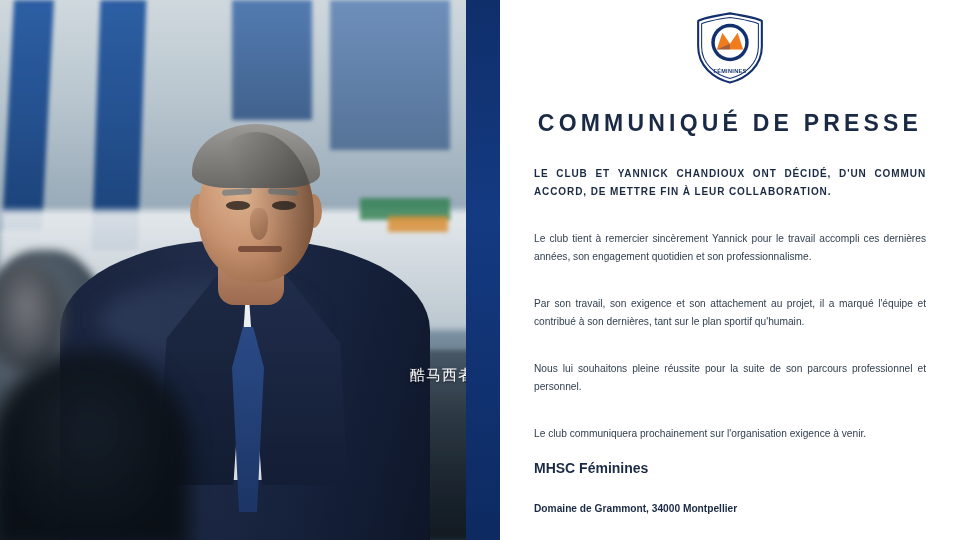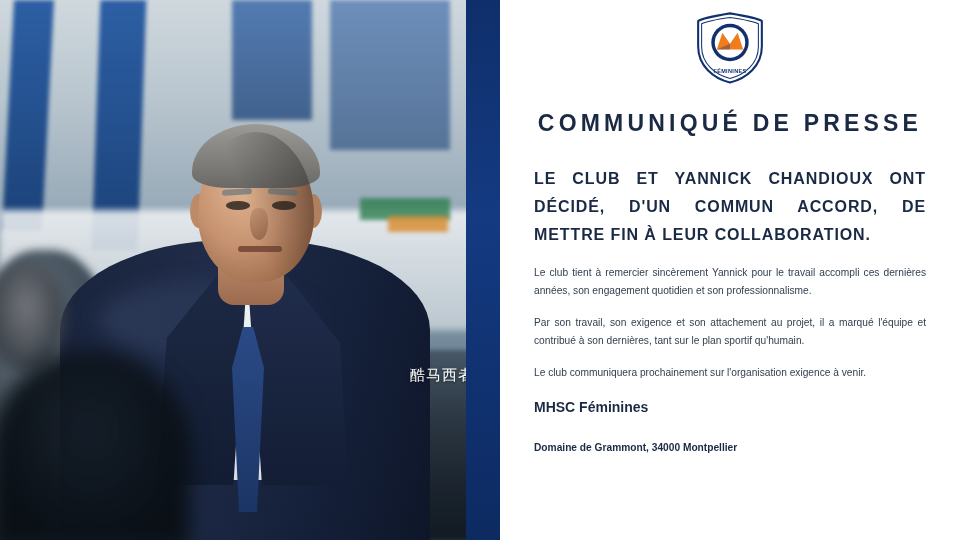--- a/index.html
+++ b/index.html
@@ -163,30 +163,30 @@
   .title {
     margin-top: 26px;
     text-align: center;
     font-size: 23px;
     font-weight: 700;
     letter-spacing: 4.2px;
     color: #1b2a44;
   }
   .lede {
     margin: 28px 0 0 0;
-    font-size: 16px;
+    font-size: 10px;
     font-weight: 700;
     letter-spacing: .9px;
     line-height: 1.75;
     color: #1b2a44;
     text-align: justify;
     padding: 0 6px;
   }
   .para {
-    margin-top: 15px;
+    margin-top: 30px;
     font-size: 10.2px;
     line-height: 1.72;
     color: #32404f;
     text-align: justify;
     padding: 0 6px;
   }
   .sig {
     margin-top: 17px;
     font-size: 14px;
     font-weight: 700;
@@ -261,19 +261,20 @@
         </svg>
       </div>
     </div>
 
     <div class="title">COMMUNIQUÉ DE PRESSE</div>
 
     <div class="lede">LE CLUB ET YANNICK CHANDIOUX ONT DÉCIDÉ, D'UN COMMUN ACCORD, DE METTRE FIN À LEUR COLLABORATION.</div>
 
     <p class="para">Le club tient à remercier sincèrement Yannick pour le travail accompli ces dernières années, son engagement quotidien et son professionnalisme.</p>
     <p class="para">Par son travail, son exigence et son attachement au projet, il a marqué l'équipe et contribué à son dernières, tant sur le plan sportif qu'humain.</p>
+    <p class="para">Nous lui souhaitons pleine réussite pour la suite de son parcours professionnel et personnel.</p>
     <p class="para">Le club communiquera prochainement sur l'organisation exigence à venir.</p>
 
     <div class="sig">MHSC Féminines</div>
     <div class="addr">Domaine de Grammont, 34000 Montpellier</div>
   </div>
 
 </div>
 
 </body></html>

